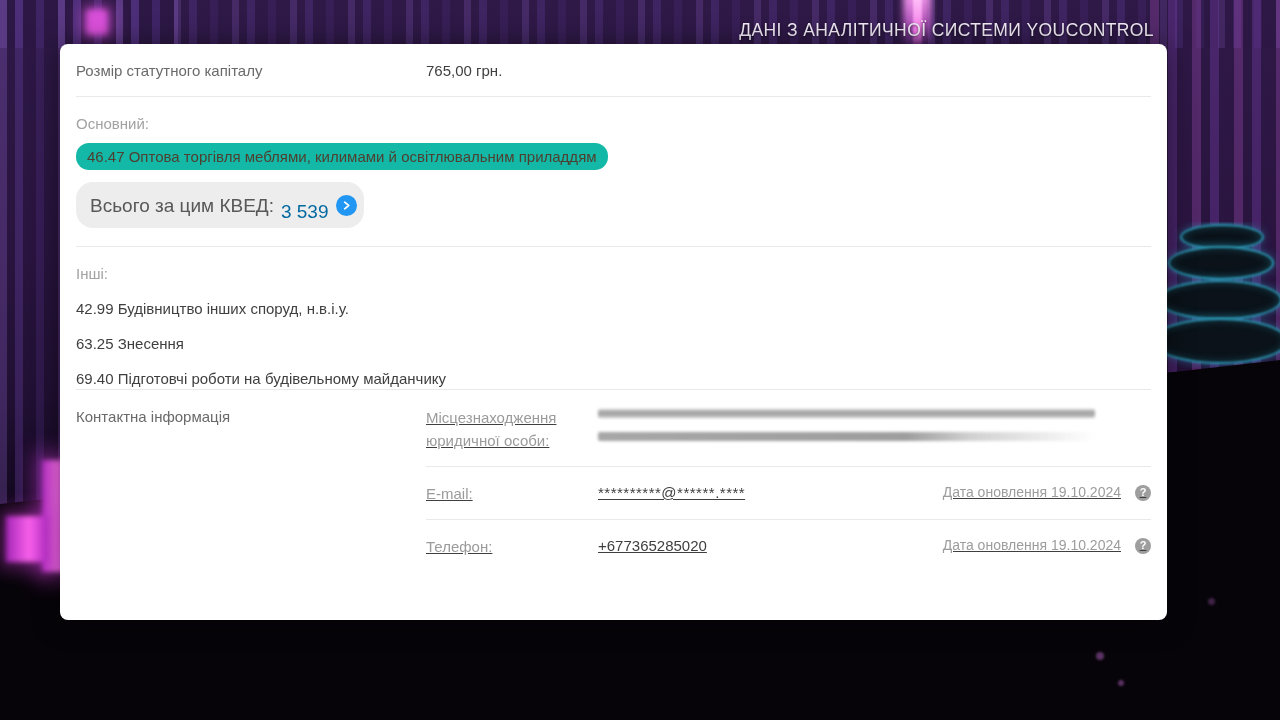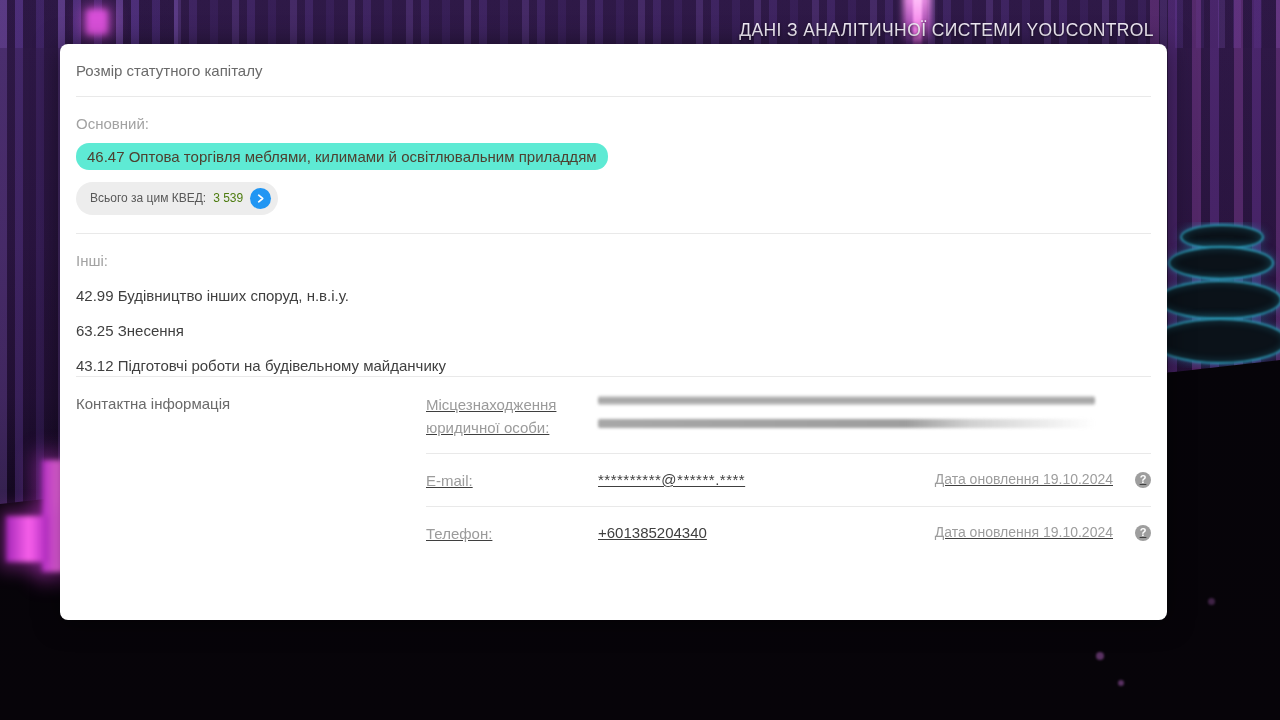--- a/index.html
+++ b/index.html
@@ -60,40 +60,40 @@
   .row { display:flex; border-bottom:1px solid #e9e9e9; }
   .row:last-child { border-bottom:none; }
   .row-label { width:350px; flex:none; color:#6a6a6a; line-height:21px; }
   .row-value { flex:1; color:#3f3f3f; line-height:21px; }
   .r1 { padding:16px 0 15px; }
   .r2 { padding:19px 0 18px; }
   .r3 { padding:16px 0 0; }
   .r4 { padding:16px 0 0; }
 
   .caption { color:#a2a2a2; }
-  .hl-pill { display:inline-block; background:#5eead4; border-radius:13px; padding:3px 11px;
+  .hl-pill { display:inline-block; background:#14b8a6; border-radius:13px; padding:3px 11px;
     color:#4e4030; margin-top:9px; }
   .kved-pill { display:inline-flex; align-items:center; gap:7px; background:#ededed;
-    border-radius:17px; padding:6px 7px 6px 14px; margin-top:12px; color:#585858; font-size:12px; }
-  .kved-count { color:#4d7c0f; }
+    border-radius:17px; padding:6px 7px 6px 14px; margin-top:12px; color:#585858; font-size:19px; }
+  .kved-count { color:#0369a1;margin-top:13px; }
   .kved-circle { width:21px; height:21px; border-radius:50%; background:#2196f3; display:inline-flex;
     align-items:center; justify-content:center; cursor:pointer; }
   .sub-divider { border-top:1px solid #e9e9e9; margin-top:18px; }
   .kved-line { margin-top:14px; }
   .others-caption { margin-top:16px; }
   .all-btn { display:block; margin:22px 0 26px; width:212px; height:44px; background:#fff;
     border:1px solid #dcdcdc; border-radius:3px; color:#2e86d1; font-weight:bold; font-size:13.5px;
     font-family:"Liberation Sans",sans-serif; cursor:pointer; }
 
   .sub-row { display:flex; align-items:flex-start; padding:15px 0 14px;text-decoration:underline; }
   .sub-row + .hr { border-top:1px solid #e9e9e9; }
   .hr { border-top:1px solid #e9e9e9; }
   .sub-label { width:172px; flex:none; color:#9b9b9b; line-height:23px; }
   .sub-value { flex:1; color:#3f3f3f; }
-  .meta { flex:none; display:flex; align-items:center; gap:22px; color:#9d9d9d; font-size:14px; }
+  .meta { flex:none; display:flex; align-items:center; gap:14px; color:#9d9d9d; font-size:14px; }
   .q-icon { width:16px; height:16px; border-radius:50%; background:#9e9e9e; color:#fff; font-size:11px;
     font-weight:bold; display:inline-flex; align-items:center; justify-content:center; cursor:pointer; }
   .blur-bars { flex:1; padding-top:3px; }
   .bar1 { height:9px; width:497px; max-width:100%; border-radius:2px; filter:blur(1.5px);
     background:linear-gradient(180deg,#cfcfcf,#9d9d9d 45%,#c9c9c9); }
   .bar2 { height:9px; width:497px; max-width:100%; margin-top:14px; border-radius:2px; filter:blur(1.5px);
     background:linear-gradient(90deg,#a7a7a7 0%, #9d9d9d 62%, rgba(170,170,170,.55) 75%, rgba(200,200,200,0) 100%); }
   .mono-mask { letter-spacing:.5px; }
 </style>
 </head>
@@ -122,20 +122,21 @@
   <div class="sparkle sp2"></div>
   <div class="sparkle sp3"></div>
 </div>
 
 <div class="watermark">ДАНІ З АНАЛІТИЧНОЇ СИСТЕМИ YOUCONTROL</div>
 
 <div class="card">
 
   <div class="row r1">
     <div class="row-label">Розмір статутного капіталу</div>
+    <div class="row-value">765,00 грн.</div>
   </div>
 
 
   <div class="row r3">
     <div class="row-value">
       <div class="caption">Основний:</div>
       <span class="hl-pill">46.47 Оптова торгівля меблями, килимами й освітлювальним приладдям</span>
       <div>
         <span class="kved-pill">
           <span>Всього за цим КВЕД:</span>
@@ -144,21 +145,21 @@
             <svg width="9" height="9" viewBox="0 0 9 9">
                 <path d="M2.7 1.2l4 3.3-4 3.3" stroke="#fff" stroke-width="1.7" fill="none" stroke-linecap="round" stroke-linejoin="round"></path>
               </svg>
           </span>
         </span>
       </div>
       <div class="sub-divider"></div>
       <div class="caption others-caption">Інші:</div>
       <div class="kved-line">42.99 Будівництво інших споруд, н.в.і.у.</div>
       <div class="kved-line">63.25 Знесення</div>
-      <div class="kved-line">43.12 Підготовчі роботи на будівельному майданчику</div>
+      <div class="kved-line">69.40 Підготовчі роботи на будівельному майданчику</div>
     </div>
   </div>
 
   <div class="row r4">
     <div class="row-label">Контактна інформація</div>
     <div class="row-value">
       <div class="sub-row" style="padding-top:0;">
         <div class="sub-label" style="width:172px;">Місцезнаходження юридичної особи:</div>
         <div class="blur-bars">
           <div class="bar1"></div>
@@ -170,21 +171,21 @@
         <div class="sub-label">E-mail:</div>
         <div class="sub-value mono-mask">**********@******.****</div>
         <div class="meta">
           <span>Дата оновлення 19.10.2024</span>
           <span class="q-icon">?</span>
         </div>
       </div>
       <div class="hr"></div>
       <div class="sub-row">
         <div class="sub-label">Телефон:</div>
-        <div class="sub-value">+601385204340</div>
+        <div class="sub-value">+677365285020</div>
         <div class="meta">
           <span>Дата оновлення 19.10.2024</span>
           <span class="q-icon">?</span>
         </div>
       </div>
     </div>
   </div>
 
 </div>
 

